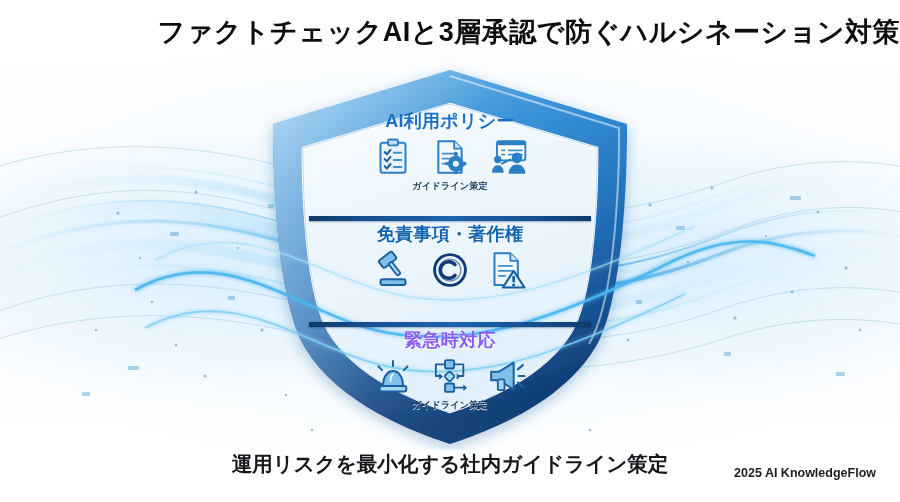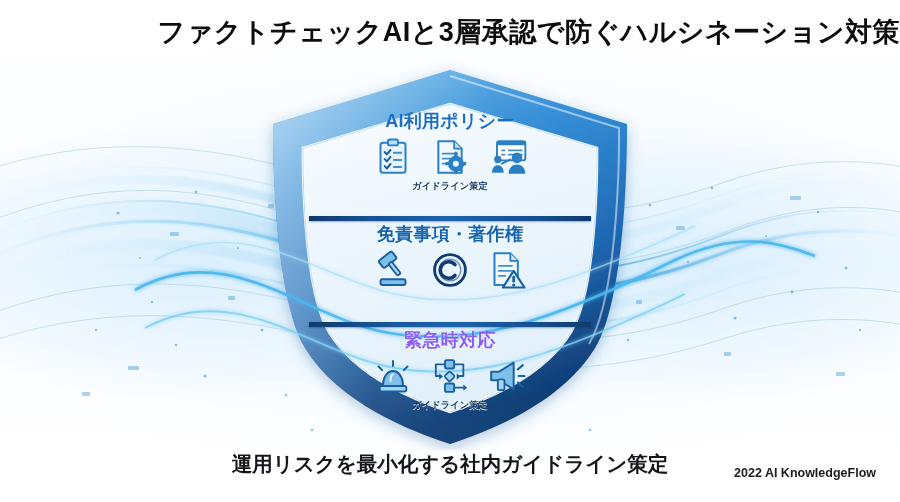--- a/index.html
+++ b/index.html
@@ -356,15 +356,15 @@
           </svg>
         </div>
         <div class="sec-sub">
           <div>ガイドライン策定</div>
         </div>
       </div>
     </div>
   </div>
 
   <div class="caption">運用リスクを最小化する社内ガイドライン策定</div>
-  <div class="credit">2022 AI KnowledgeFlow</div>
+  <div class="credit">2025 AI KnowledgeFlow</div>
 
 </div>
 
 </body></html>

